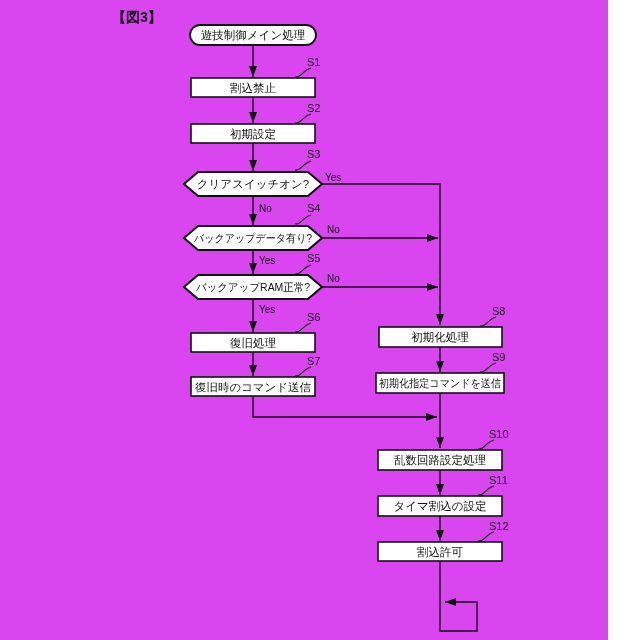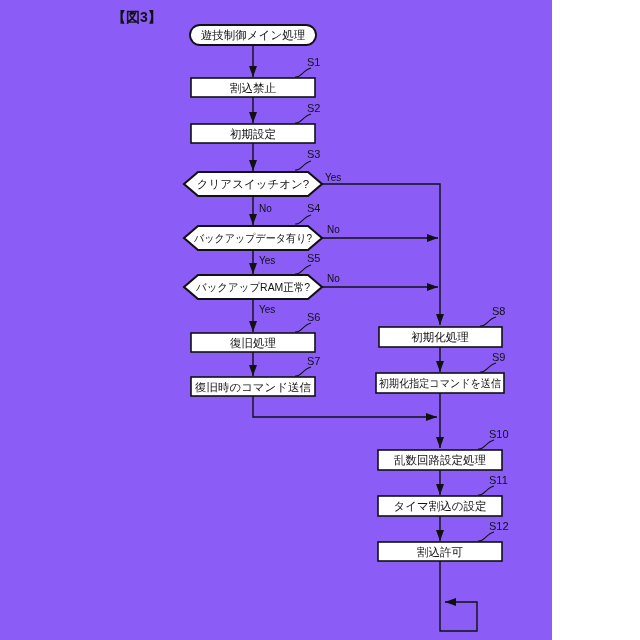--- a/index.html
+++ b/index.html
@@ -5,23 +5,23 @@
   html, body {
     margin: 0;
     padding: 0;
     background: #ffffff;
     width: 640px;
     height: 640px;
     font-family: "Liberation Sans", sans-serif;
   }
   #stage {
     position: relative;
-    width: 552px;
+    width: 608px;
     height: 640px;
-    background: #8b5cf6;
+    background: #d946ef;
     overflow: hidden;
   }
   svg { display: block; }
   .shape { fill: #ffffff; stroke: #111111; }
   .box   { stroke-width: 1.6; }
   .hex   { stroke-width: 2.1; }
   .pill  { stroke-width: 1.8; }
   .conn  { fill: none; stroke: #111111; stroke-width: 1.4; }
   .squig { fill: none; stroke: #111111; stroke-width: 1.1; }
   .jtext { fill: #111111; font-size: 11.5px; }

